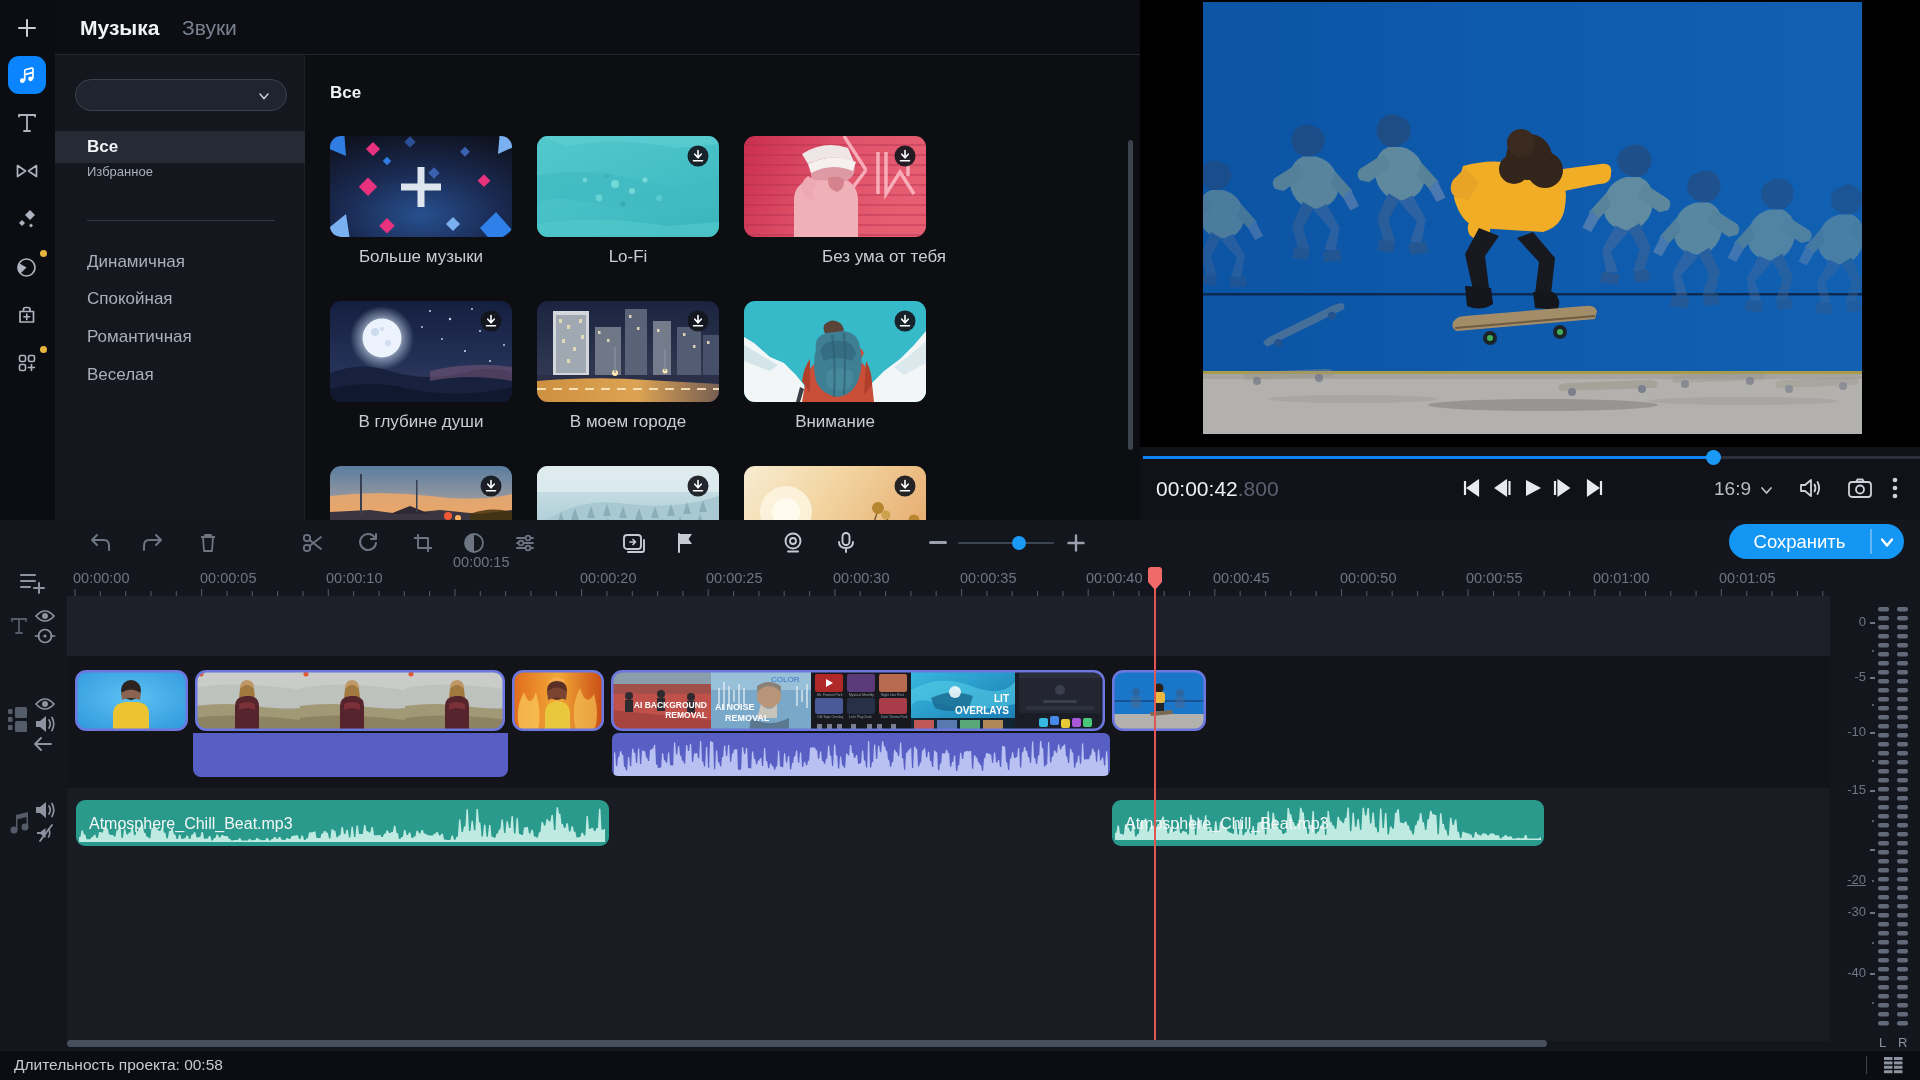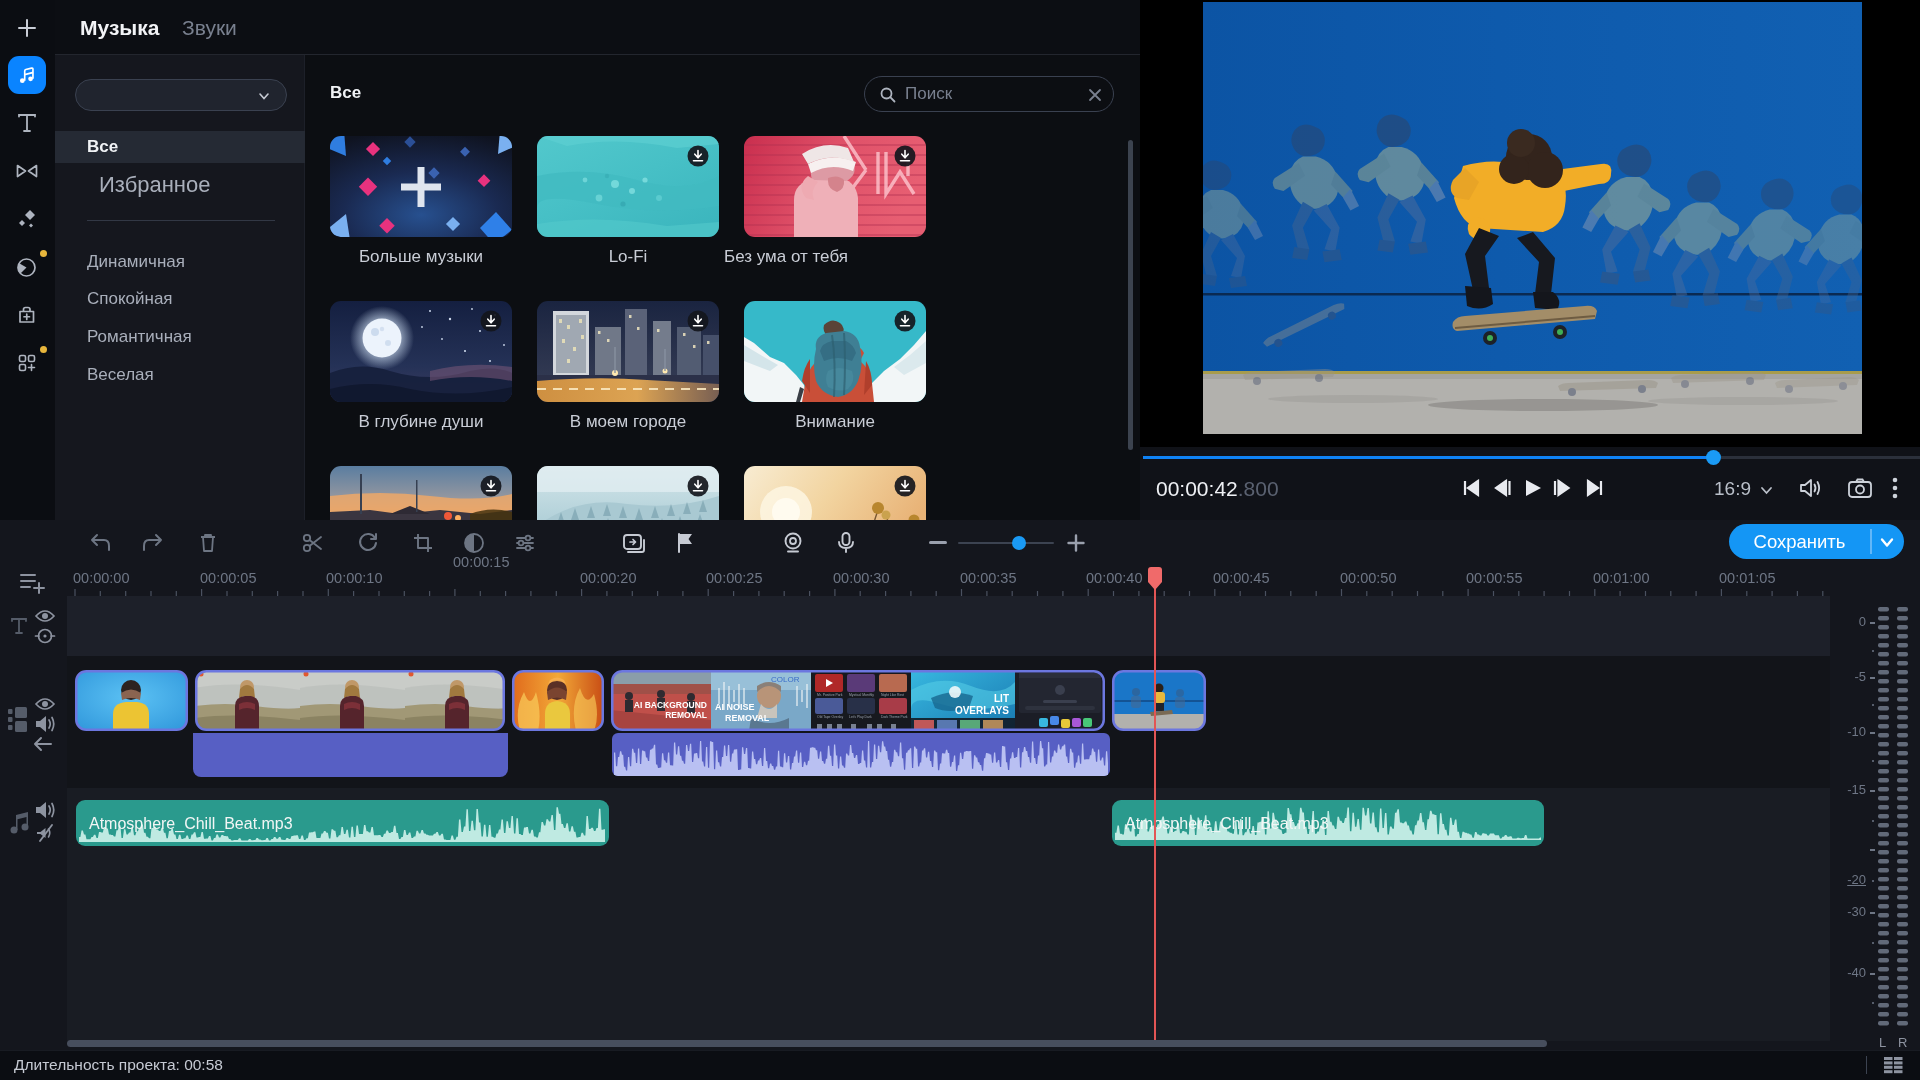--- a/index.html
+++ b/index.html
@@ -54,37 +54,27 @@
     <div class="abs" style="left:80px;top:16px;font-size:21px;font-weight:bold;color:#f2f3f6;">Музыка</div>
     <div class="abs" style="left:182px;top:16px;font-size:21px;color:#79808f;">Звуки</div>
     <div class="abs" style="left:75px;top:79px;width:212px;height:32px;background:#20242e;border:1px solid #3a4150;border-radius:16px;color:#c6cad3;font-size:17px;">
 <div class="abs" style="left:18px;top:5px;margin-top:44px;">Весь контент</div>
 <svg class="abs" style="left:182px;top:10px" width="12" height="12" viewBox="0 0 12 12">
         <path d="M2 4 L6 8.5 L10 4" stroke="#c6cad3" stroke-width="1.6" fill="none" stroke-linecap="round"></path>
       </svg>
 </div>
     <div class="abs" style="left:55px;top:131px;width:250px;height:32px;background:#252a34;"></div>
     <div class="abs" style="left:87px;top:137px;font-size:17px;font-weight:bold;color:#f0f2f5;">Все</div>
-    <div class="abs" style="left:87px;top:172px;font-size:22px;color:#a9afbb;margin-left:12px;">Избранное</div>
+    <div class="abs" style="left:87px;top:164px;font-size:13px;color:#a9afbb;">Избранное</div>
     <div class="abs" style="left:87px;top:220px;width:188px;height:1px;background:#323845;"></div>
     <div class="abs" style="left:87px;top:252px;font-size:17px;color:#a9afbb;">Динамичная</div>
     <div class="abs" style="left:87px;top:289px;font-size:17px;color:#a9afbb;">Спокойная</div>
     <div class="abs" style="left:87px;top:327px;font-size:17px;color:#a9afbb;">Романтичная</div>
     <div class="abs" style="left:87px;top:365px;font-size:17px;color:#a9afbb;">Веселая</div>
     <div class="abs" style="left:330px;top:83px;font-size:17px;font-weight:bold;color:#f0f2f5;">Все</div>
-    <div class="abs" style="left:864px;top:76px;width:250px;height:36px;border:1px solid #3a4150;border-radius:18px;">
-<svg class="abs" style="left:14px;top:9px" width="18" height="18" viewBox="0 0 18 18">
-<circle cx="7.5" cy="7.5" r="5" stroke="#aeb4bf" stroke-width="1.8" fill="none"></circle>
-<path d="M11.2 11.2 L15.5 15.5" stroke="#aeb4bf" stroke-width="1.8" stroke-linecap="round"></path>
-      </svg>
-<div class="abs" style="left:40px;top:7px;font-size:17px;color:#79808f;">Поиск</div>
-<svg class="abs" style="left:222px;top:10px" width="16" height="16" viewBox="0 0 16 16">
-<path d="M3 3 L13 13 M13 3 L3 13" stroke="#79808f" stroke-width="1.8" stroke-linecap="round"></path>
-      </svg>
-</div>
     <div class="abs" style="left:1128px;top:140px;width:5px;height:310px;background:#3c434f;border-radius:3px;"></div>
     <svg class="abs" style="left:330px;top:136px" width="182" height="101" viewBox="0 0 182 101">
 <defs>
         <clipPath id="c330_136">
           <rect width="182" height="101" rx="11"></rect>
         </clipPath>
       </defs>
 <g clip-path="url(#c330_136)">
         <rect width="182" height="101" fill="#10131c"></rect>
 <radialGradient id="g1" cx="0.5" cy="0.78" r="0.85">
@@ -391,21 +381,21 @@
         <circle cx="121" cy="66" r="4" fill="#caa24e"></circle>
 <circle cx="176" cy="88" r="7" fill="#e8cc9c" opacity="0.8"></circle>
       </g>
       <g>
         <circle cx="161" cy="20" r="10.5" fill="#14161c" opacity="0.92"></circle>
 <path d="M161 14.5 V21.5 M157.8 18.2 L161 21.8 L164.2 18.2 M156.5 24.8 H165.5" stroke="#fff" stroke-width="1.6" fill="none" stroke-linecap="round" stroke-linejoin="round"></path>
       </g>
     </svg>
     <div class="abs" style="left:310px;top:247px;width:222px;text-align:center;font-size:17px;color:#c9cdd6;">Больше музыки</div>
     <div class="abs" style="left:517px;top:247px;width:222px;text-align:center;font-size:17px;color:#c9cdd6;">Lo-Fi</div>
-    <div class="abs" style="left:724px;top:247px;width:222px;text-align:left;font-size:17px;color:#c9cdd6;">Без ума от тебя</div>
+    <div class="abs" style="left:724px;top:247px;width:222px;text-align:right;font-size:17px;color:#c9cdd6;">Без ума от тебя</div>
     <div class="abs" style="left:310px;top:412px;width:222px;text-align:center;font-size:17px;color:#c9cdd6;">В глубине души</div>
     <div class="abs" style="left:517px;top:412px;width:222px;text-align:center;font-size:17px;color:#c9cdd6;">В моем городе</div>
     <div class="abs" style="left:724px;top:412px;width:222px;text-align:center;font-size:17px;color:#c9cdd6;">Внимание</div>
     <div class="abs" style="left:1140px;top:0;width:780px;height:520px;background:#101218;"></div>
     <div class="abs" style="left:1140px;top:0;width:780px;height:447px;background:#000;"></div>
     <svg class="abs" style="left:1203px;top:2px" width="659" height="432" viewBox="0 0 659 432">
       <linearGradient id="wall" x1="0" y1="0" x2="1" y2="0">
         <stop offset="0" stop-color="#0c54a4"></stop>
         <stop offset="0.45" stop-color="#0e5aac"></stop>
         <stop offset="1" stop-color="#1160b2"></stop>

